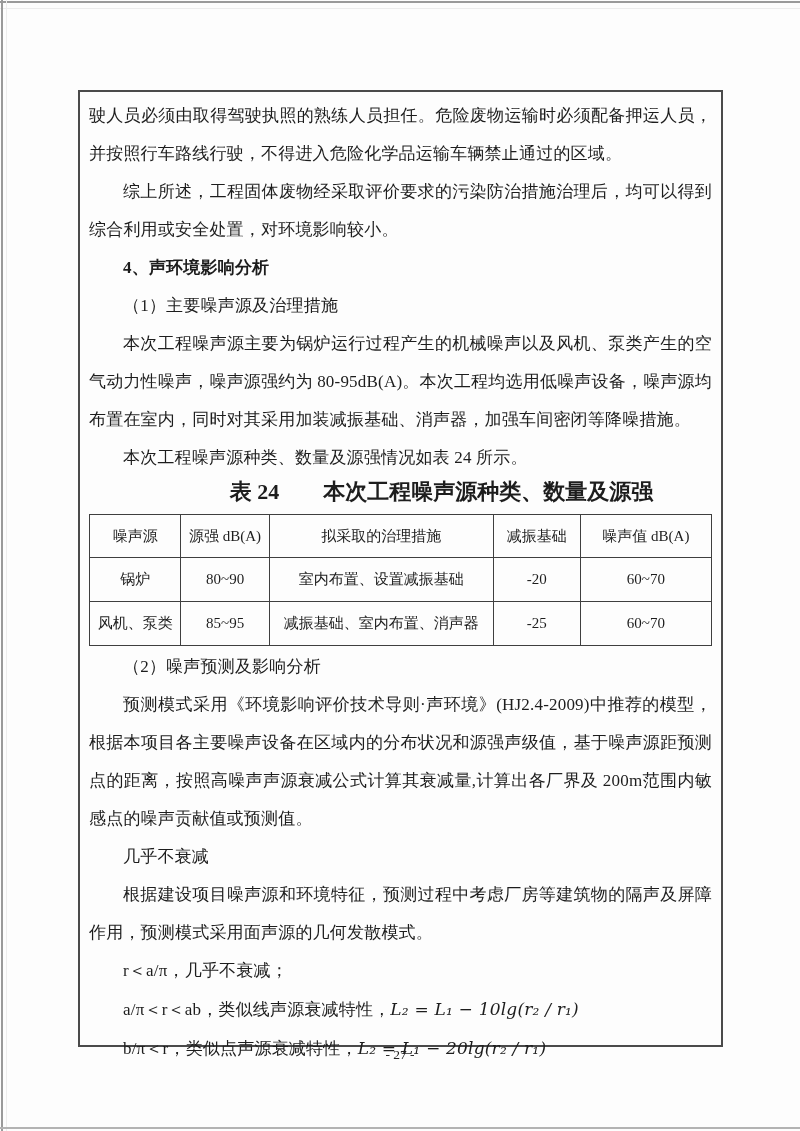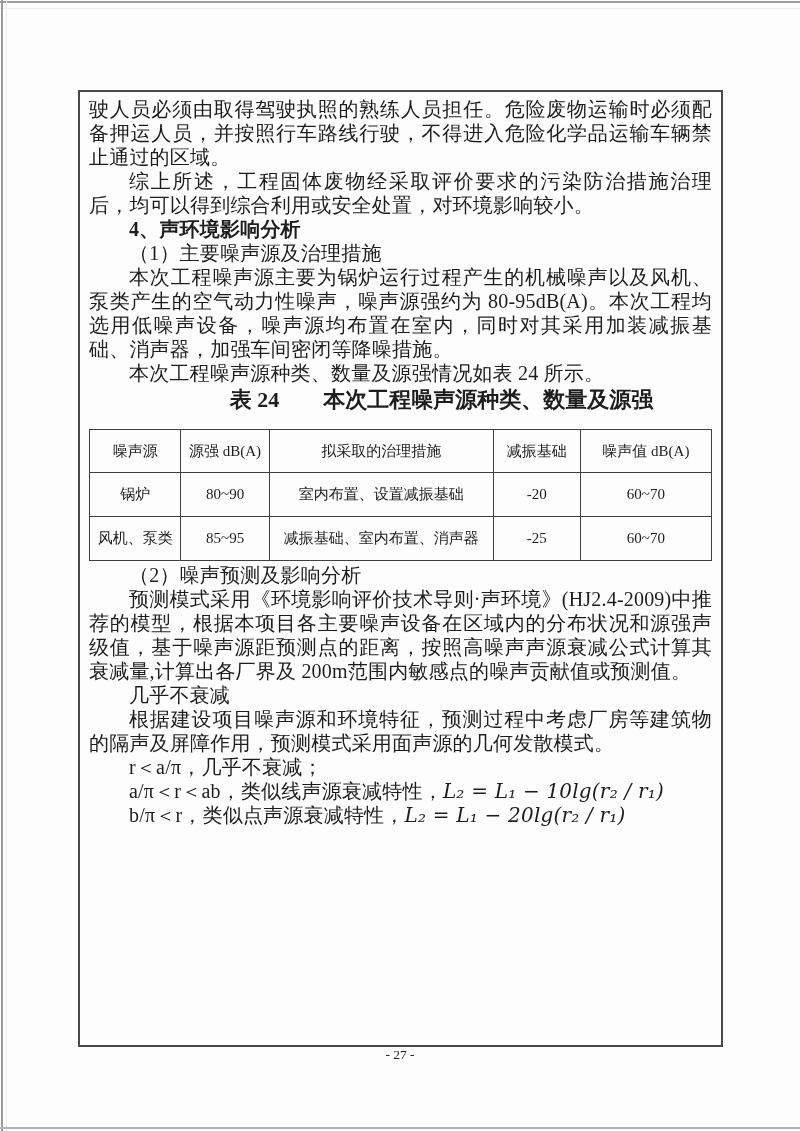--- a/index.html
+++ b/index.html
@@ -26,43 +26,43 @@
   .content-box {
     position: absolute;
     left: 78px; top: 90px;
     width: 645px; height: 957px;
     border: 2px solid #4a4a4a;
     padding: 5px 9px 0 9px;
     background: #fdfdfd;
   }
   p.para {
     margin: 0;
-    font-size: 20px;
-    line-height: 24px;
+    font-size: 17px;
+    line-height: 38px;
     text-align: justify;
     letter-spacing: 0.2px;
   }
   p.indent { text-indent: 2em; }
   p.bold   { font-weight: bold; }
 
   .table-caption {
     font-weight: bold;
     font-size: 22px;
     line-height: 30px;
     padding-left: 82px;
     white-space: nowrap;
     text-align: center;
   }
   .caption-gap { display: inline-block; width: 44px; }
 
   table.noise-table {
     width: 100%;
     border-collapse: collapse;
     table-layout: fixed;
-    margin: 14px 0 2px 0;
+    margin: 7px 0 2px 0;
   }
   table.noise-table th, table.noise-table td {
     border: 1.6px solid #3f3f3f;
     text-align: center;
     vertical-align: middle;
     font-size: 15px;
     font-weight: normal;
     padding: 0 2px;
   }
   table.noise-table th { height: 43px; }

